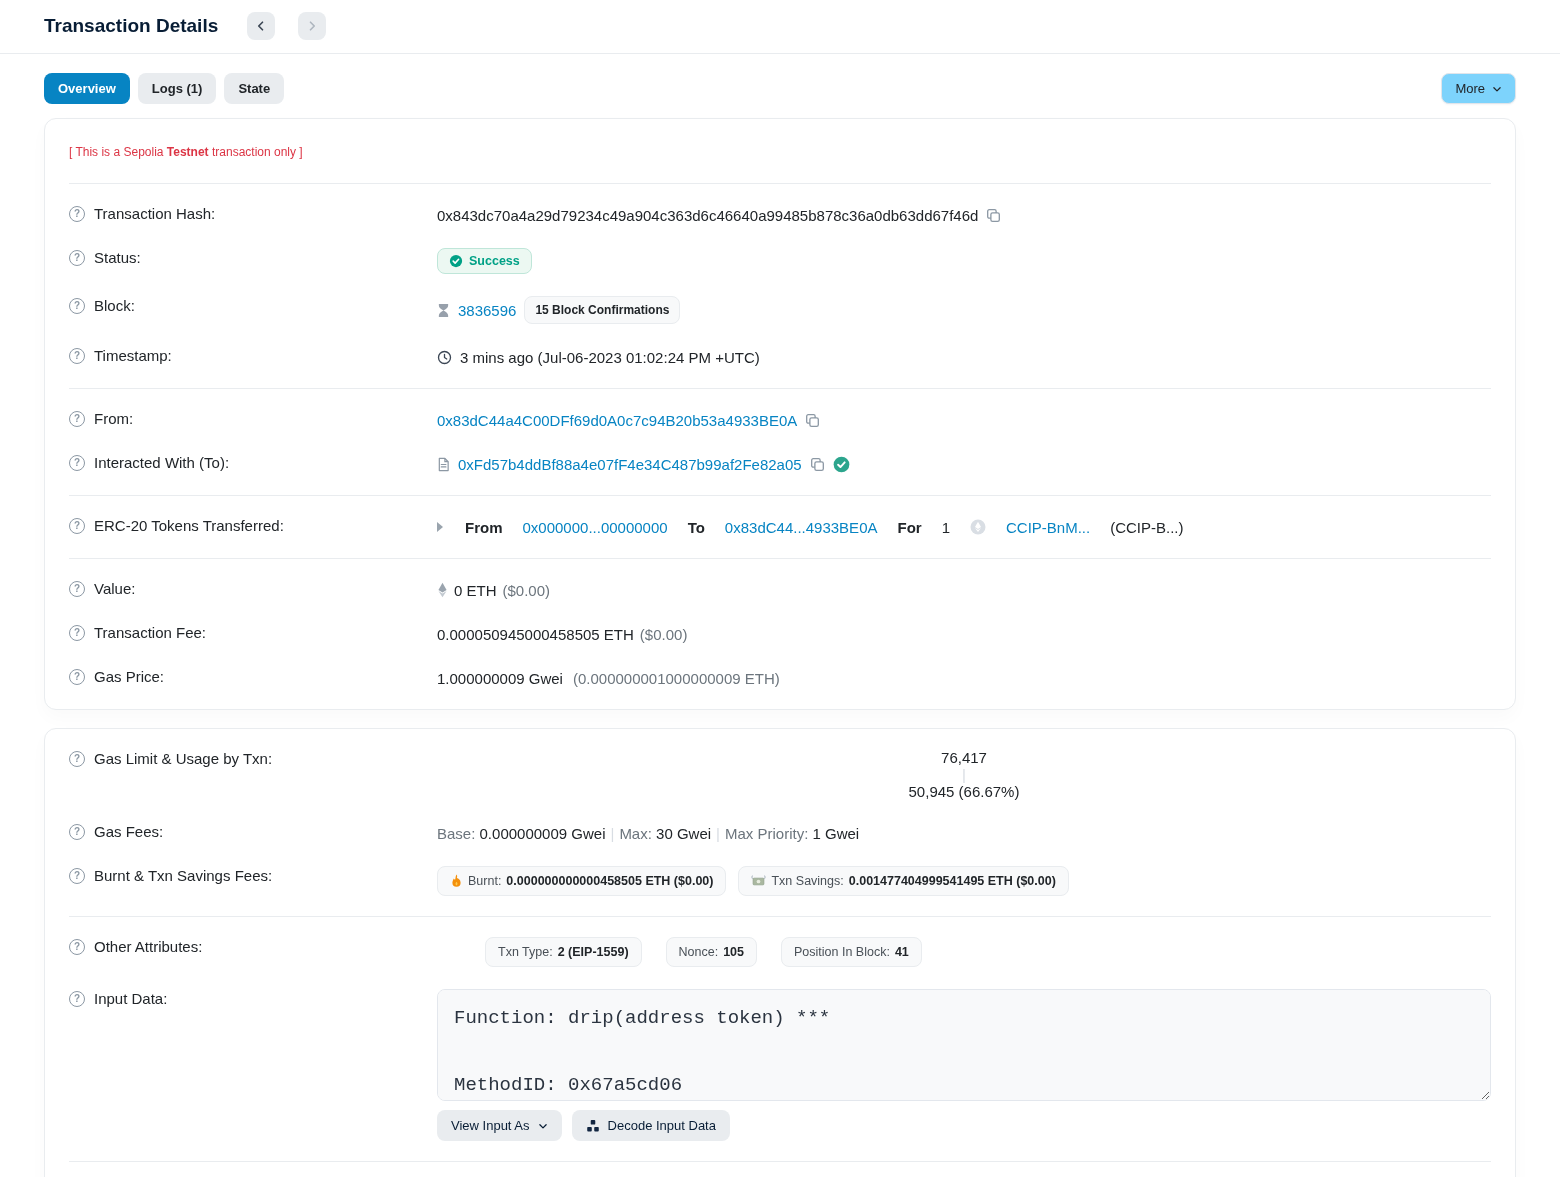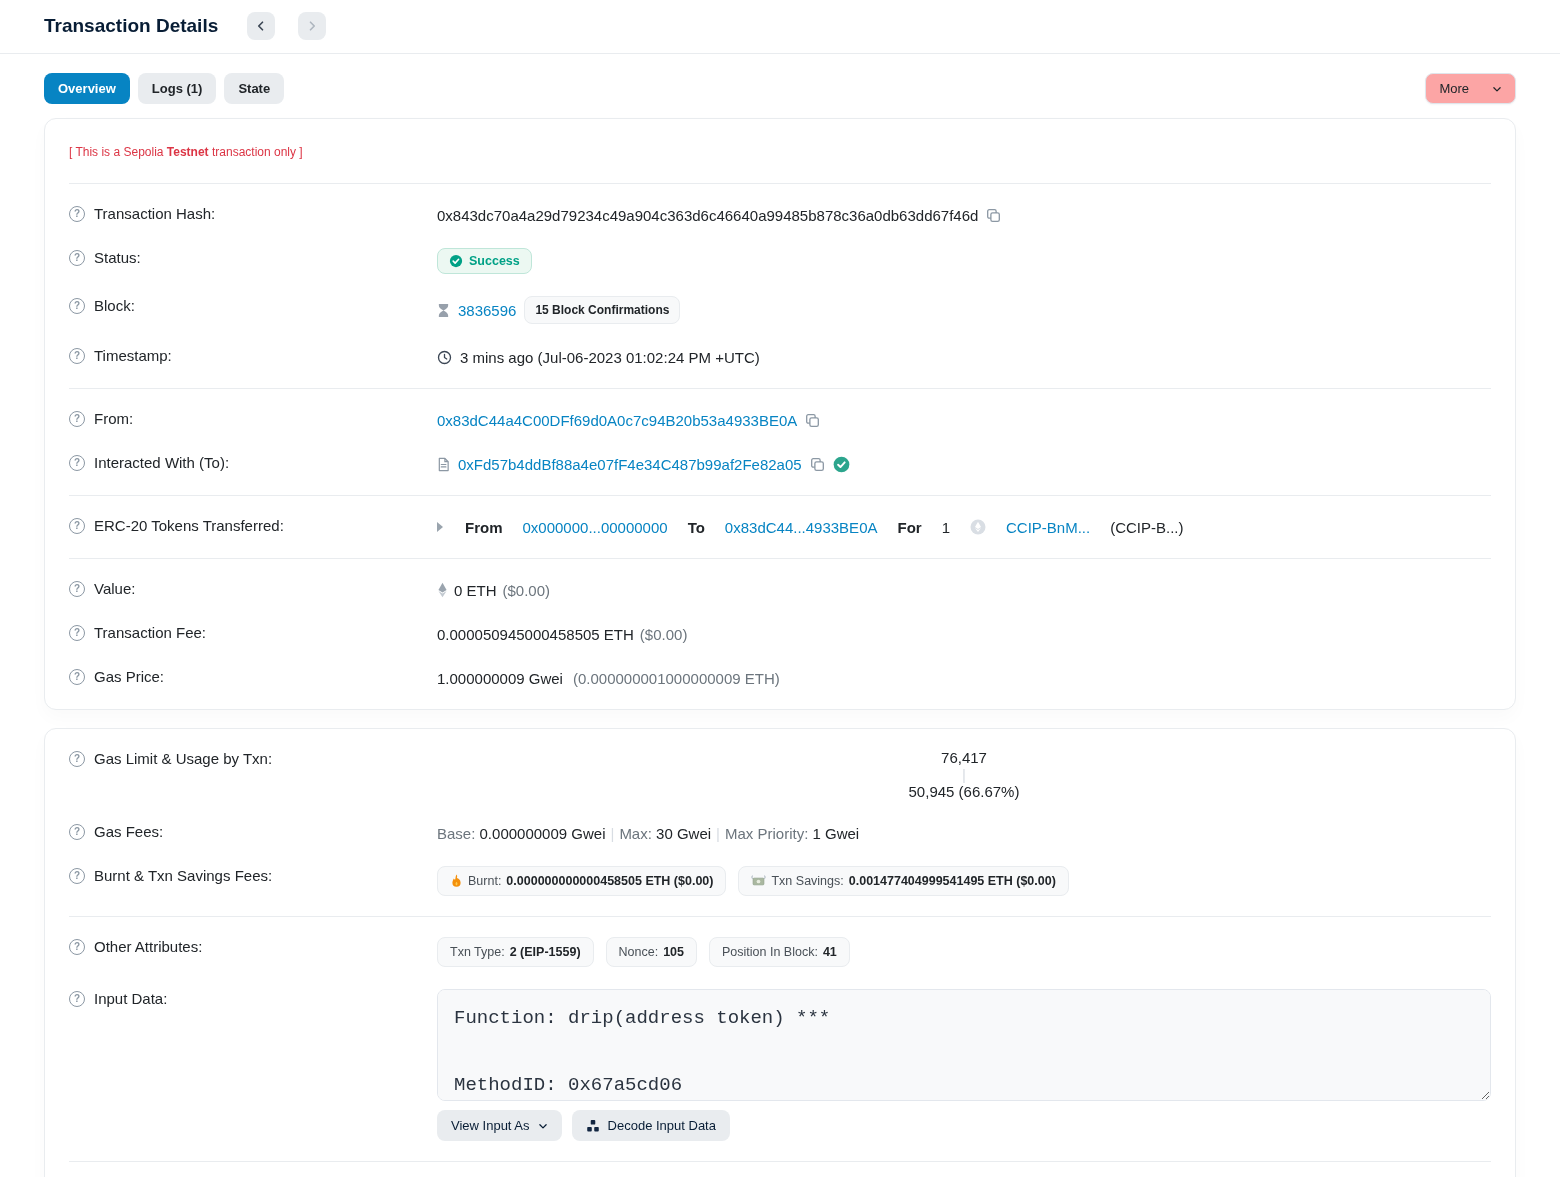--- a/index.html
+++ b/index.html
@@ -24,22 +24,22 @@
 
   
   .tabs-row { display:flex; align-items:center; justify-content:space-between; margin:19px 0 14px; }
   .tabs { display:flex; gap:8px; }
   .tab {
     border:none; border-radius:8px; padding:8px 14px; font-size:13px; font-weight:600;
     background:#e9ecef; color:#212529; cursor:pointer; font-family:inherit;
   }
   .tab.active { background:#0784c3; color:#fff; }
   .more-btn {
-    background:#fca5a5; border:1px solid #e0e5eb; border-radius:8px; padding:7px 13px;
-    font-size:13px; font-weight:500; color:#212529; display:inline-flex; align-items:center; gap:23px;
+    background:#7dd3fc; border:1px solid #e0e5eb; border-radius:8px; padding:7px 13px;
+    font-size:13px; font-weight:500; color:#212529; display:inline-flex; align-items:center; gap:7px;
     cursor:pointer; font-family:inherit; box-shadow:0 1px 2px rgba(18,32,50,.04);
   }
 
   
   .card {
     border:1px solid #e9ecef; border-radius:12px; background:#fff;
     box-shadow:0 8px 18px rgba(18,32,50,.025);
     padding:9px 24px; margin-bottom:18px;
   }
   .divider { border:0; border-top:1px solid #e9ecef; margin:9px 0; }
@@ -392,21 +392,21 @@
       </div>
     </div>
 
     <hr class="divider">
 
     <div class="row">
       <div class="row-label">
         <span class="qicon">?</span>
         <span>Other Attributes:</span>
       </div>
-      <div class="row-value" style="gap:12px;">
+      <div class="row-value" style="gap:24px;margin-left:48px;">
         <span class="pill">
           <span class="pl">Txn Type:</span>
           <span class="pv">2 (EIP-1559)</span>
         </span>
         <span class="pill">
           <span class="pl">Nonce:</span>
           <span class="pv">105</span>
         </span>
         <span class="pill">
           <span class="pl">Position In Block:</span>

